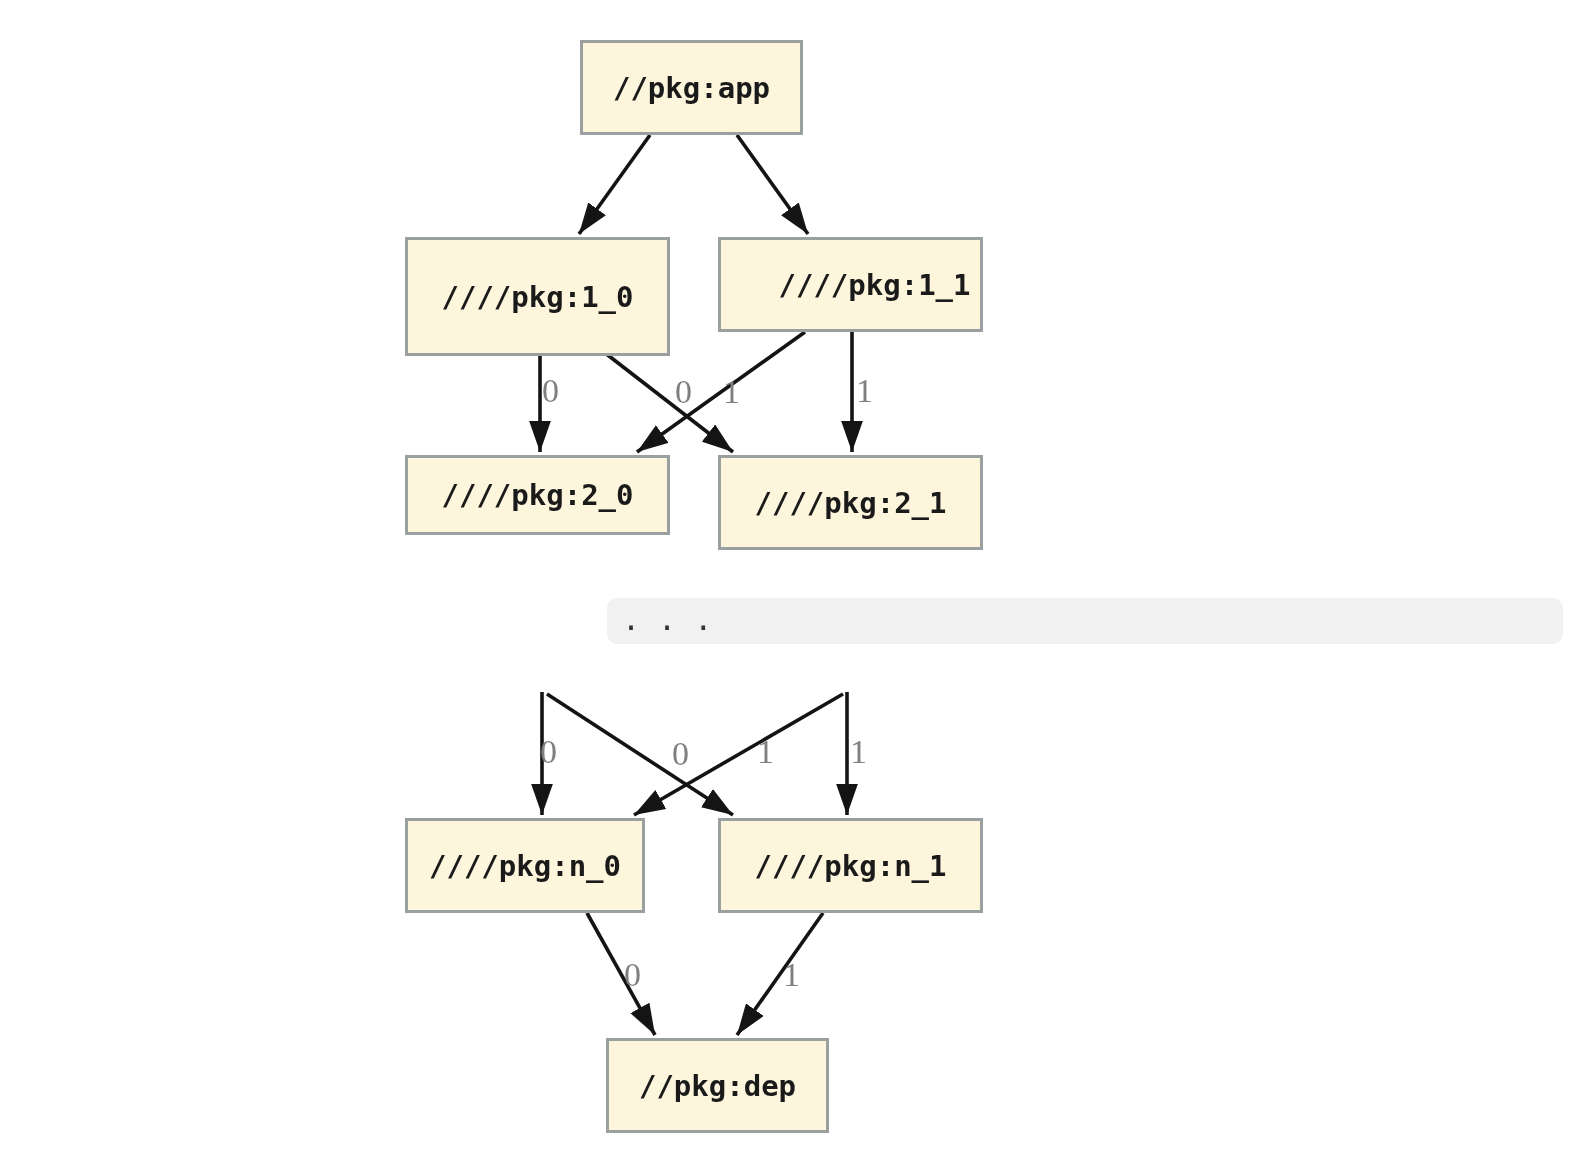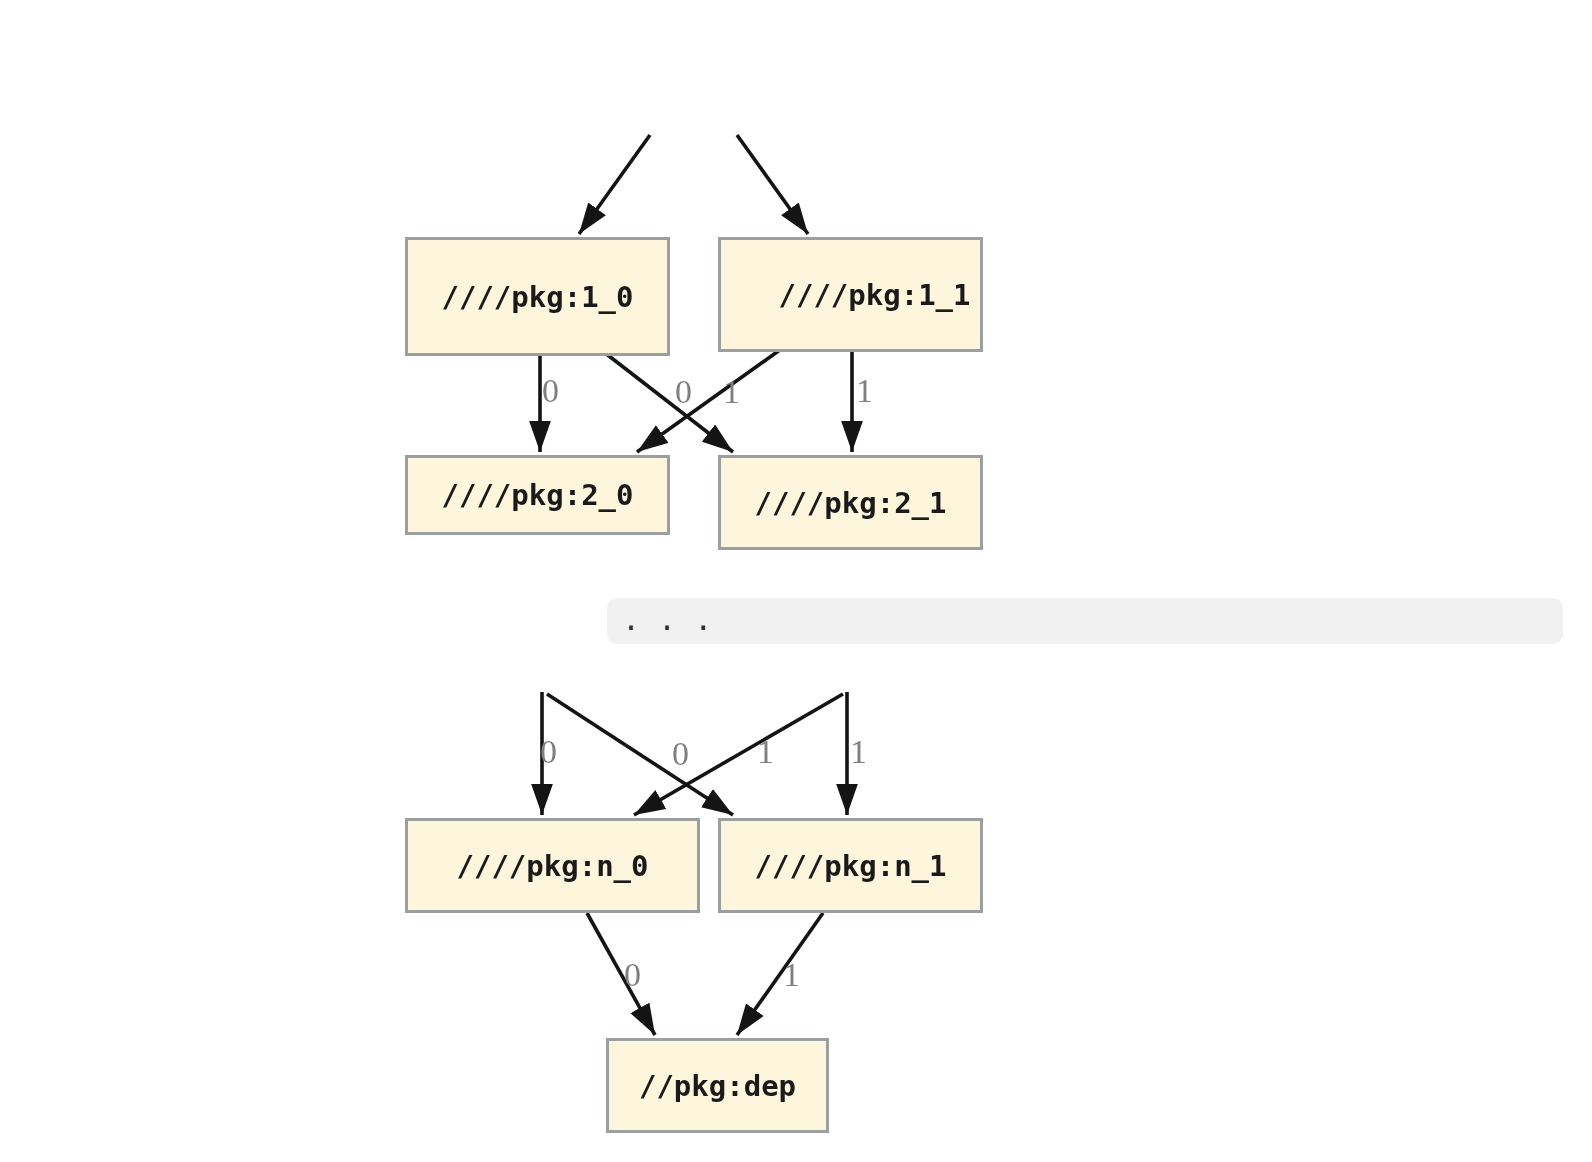--- a/index.html
+++ b/index.html
@@ -48,24 +48,24 @@
     padding-left: 15px;
     font-family: "DejaVu Sans Mono", monospace;
     font-size: 30px;
     line-height: 44px;
     color: #333333;
     white-space: pre;
   }
   
   .n-app { left: 580px; top: 40px;  width: 223px; height: 95px; }
   .n-1_0 { left: 405px; top: 237px; width: 265px; height: 119px; }
-  .n-1_1 { left: 718px; top: 237px; width: 265px; height: 115px; padding-left: 48px; }
+  .n-1_1 { left: 718px; top: 237px; width: 265px; height: 95px; padding-left: 48px; }
   .n-2_0 { left: 405px; top: 455px; width: 265px; height: 80px; }
   .n-2_1 { left: 718px; top: 455px; width: 265px; height: 95px; }
-  .n-n_0 { left: 405px; top: 818px; width: 295px; height: 95px; }
+  .n-n_0 { left: 405px; top: 818px; width: 240px; height: 95px; }
   .n-n_1 { left: 718px; top: 818px; width: 265px; height: 95px; }
   .n-dep { left: 582px; top: 1038px; width: 223px; height: 95px; margin-left: 24px; }
 </style>
 </head>
 <body>
 
 <div class="canvas">
 
   <svg class="edges-layer" width="1592" height="1162" viewBox="0 0 1592 1162" xmlns="http://www.w3.org/2000/svg">
     <defs>
@@ -82,20 +82,21 @@
       <path d="M852,332 L852,452" marker-end="url(#arrow)"></path>
       <path d="M542,692 L542,815" marker-end="url(#arrow)"></path>
       <path d="M547,694 L733,815" marker-end="url(#arrow)"></path>
       <path d="M843,694 L634,815" marker-end="url(#arrow)"></path>
       <path d="M847,692 L847,815" marker-end="url(#arrow)"></path>
       <path d="M587,913 L655,1035" marker-end="url(#arrow)"></path>
       <path d="M823,913 L737,1035" marker-end="url(#arrow)"></path>
     </g>
   </svg>
 
+  <div class="node n-app">//pkg:app</div>
   <div class="node n-1_0">////pkg:1_0</div>
   <div class="node n-1_1">////pkg:1_1</div>
   <div class="node n-2_0">////pkg:2_0</div>
   <div class="node n-2_1">////pkg:2_1</div>
   <div class="node n-n_0">////pkg:n_0</div>
   <div class="node n-n_1">////pkg:n_1</div>
   <div class="node n-dep">//pkg:dep</div>
 
   <div class="edge-label" style="left:542px; top:374px;">0</div>
   <div class="edge-label" style="left:675px; top:375px;">0</div>

